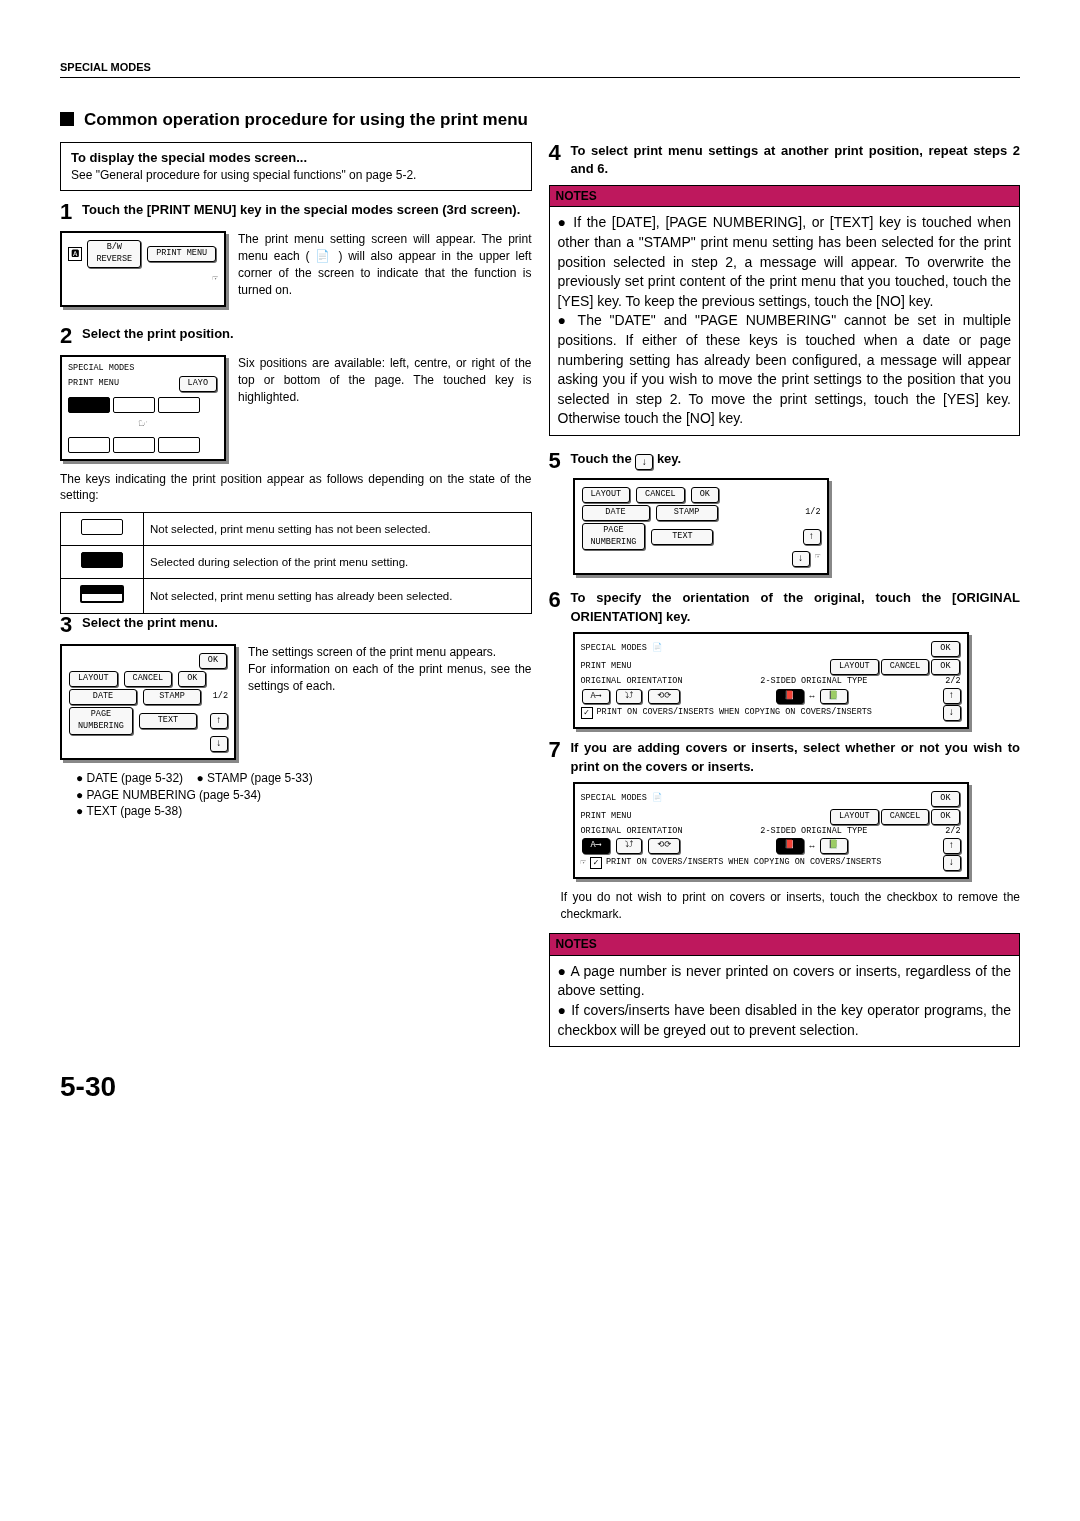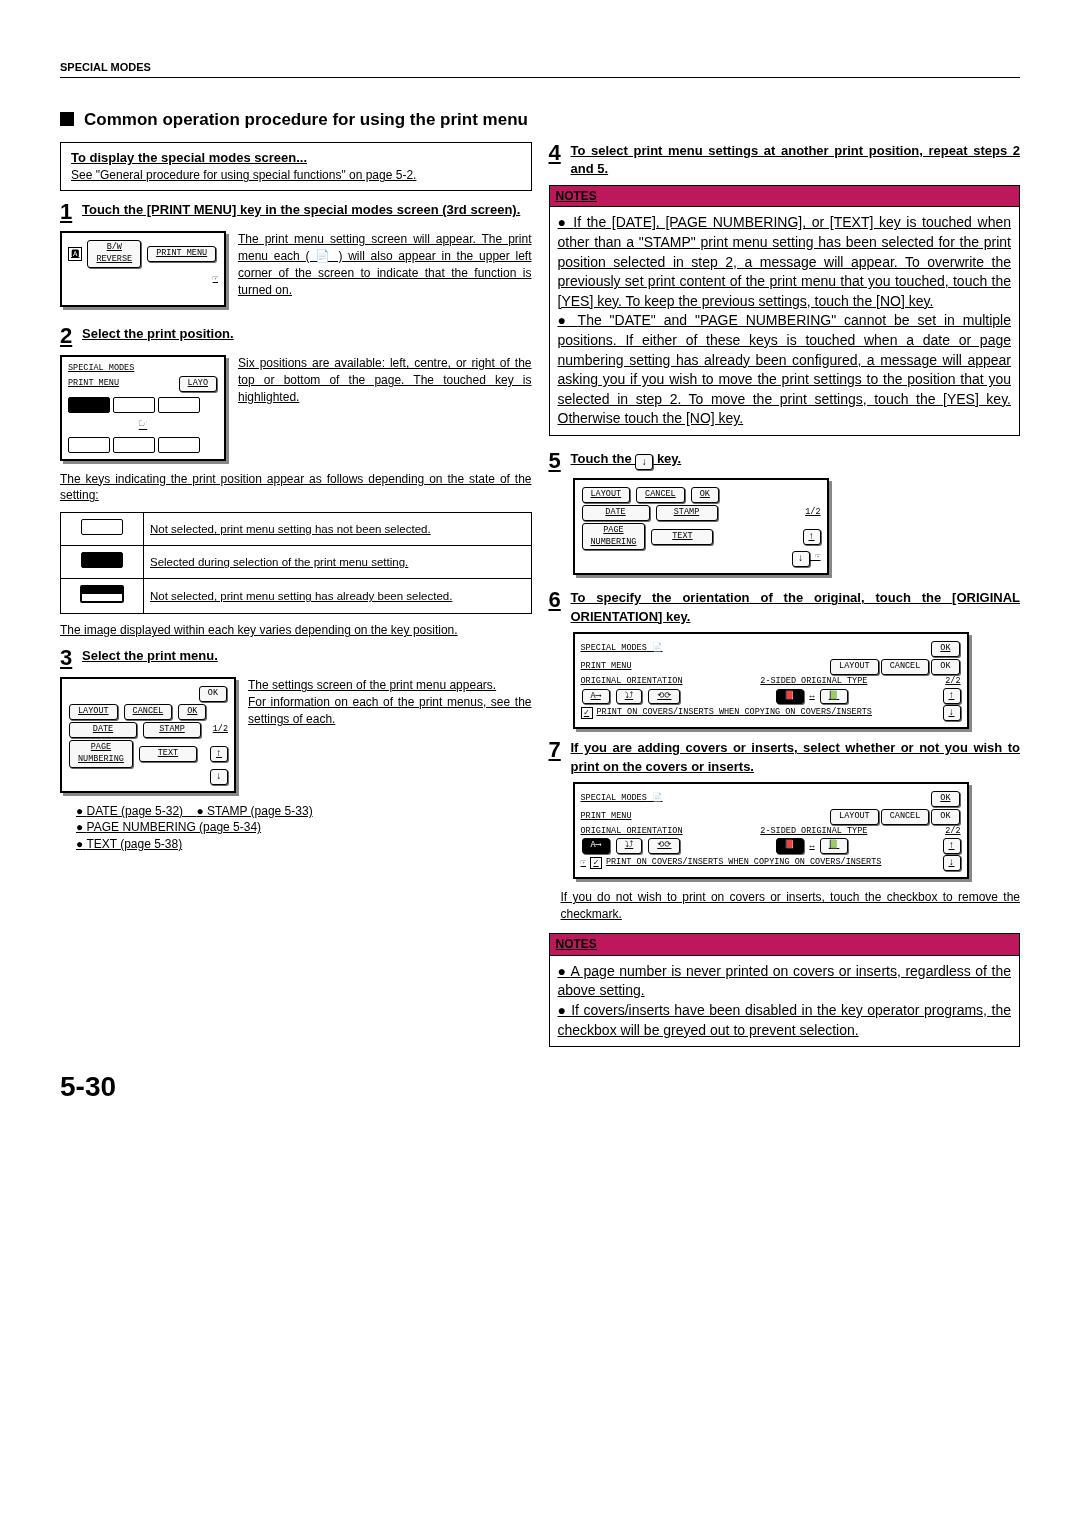--- a/index.html
+++ b/index.html
@@ -25,21 +25,20 @@
     margin: 0 0 10px 0;
   }
   .sq {
     display:inline-block;
     width:14px;height:14px;background:#000;
     margin-right:10px;vertical-align:-1px;
   }
   .columns {
     display:flex;
     gap: 17px;
-    text-decoration: underline;
   }
   .col { flex:1; }
   .box {
     border:1px solid #000;
     padding:6px 10px;
     margin-bottom:10px;
   }
   .step-title { font-weight:bold; font-size:13px; }
   .step-row { display:flex; margin-bottom:6px;}
   .step-num { font-size:22px; font-weight:bold; width:22px; line-height:1;}
@@ -176,21 +175,20 @@
     <tr>
       <td class="iconcell"><span class="keyicon sel"></span></td>
       <td>Selected during selection of the print menu setting.</td>
     </tr>
     <tr>
       <td class="iconcell"><span class="keyicon both"></span></td>
       <td>Not selected, print menu setting has already been selected.</td>
     </tr>
   </tbody>
       </table>
-  <div style="text-align:justify;margin:8px 0;">The image displayed within each key varies depending on the key position.</div>
 
   <div class="step-row">
     <div class="step-num">3</div>
     <div class="step-body step-title">Select the print menu.</div>
   </div>
   <div class="figrow">
     <div class="fig" style="width:160px;">
       <div style="text-align:right;"><span class="btn">OK</span></div>
       <div class="subfig-row">
             <span class="btn">LAYOUT</span>
@@ -222,21 +220,21 @@
     <span class="bullet">PAGE NUMBERING (page 5-34)</span><br>
     <span class="bullet">TEXT (page 5-38)</span>
   </div>
 
 </div>
 
 <div class="col">
 
   <div class="step-row">
     <div class="step-num">4</div>
-    <div class="step-body step-title">To select print menu settings at another print position, repeat steps 2 and 5.</div>
+    <div class="step-body step-title">To select print menu settings at another print position, repeat steps 2 and 6.</div>
   </div>
 
   <div class="notes-head">NOTES</div>
   <div class="notes-body">
     <div class="bullet">If the [DATE], [PAGE NUMBERING], or [TEXT] key is touched when other than a "STAMP" print menu setting has been selected for the print position selected in step 2, a message will appear. To overwrite the previously set print content of the print menu that you touched, touch the [YES] key. To keep the previous settings, touch the [NO] key.</div>
     <div class="bullet">The "DATE" and "PAGE NUMBERING" cannot be set in multiple positions. If either of these keys is touched when a date or page numbering setting has already been configured, a message will appear asking you if you wish to move the print settings to the position that you selected in step 2. To move the print settings, touch the [YES] key. Otherwise touch the [NO] key.</div>
   </div>
 
   <div class="step-row" style="margin-top:14px;">
     <div class="step-num">5</div>

